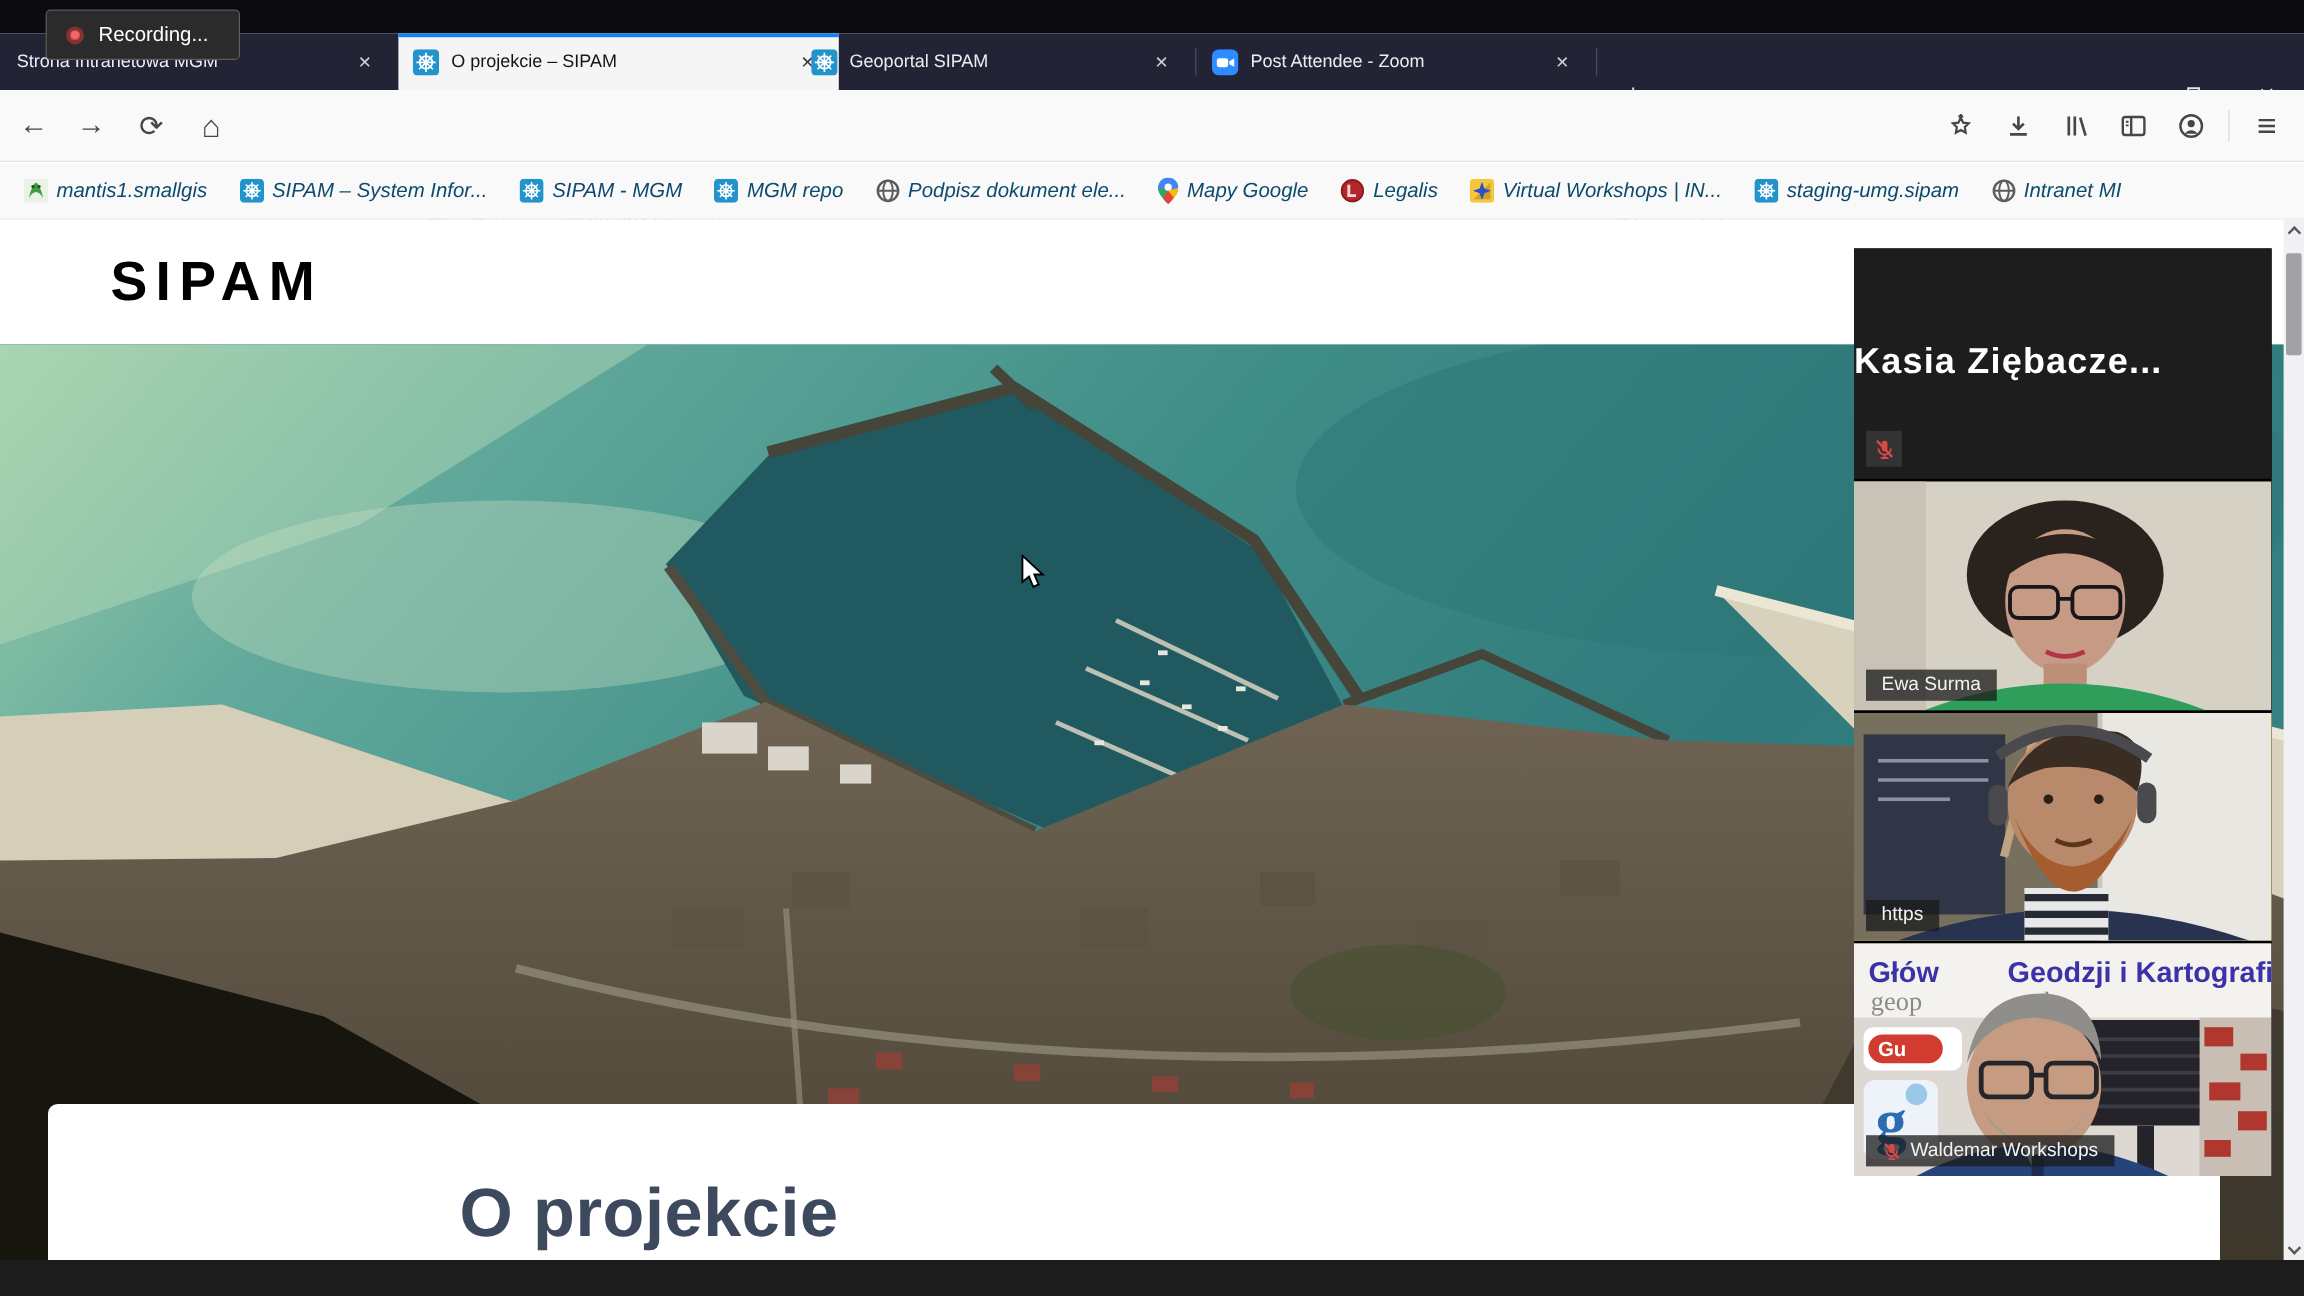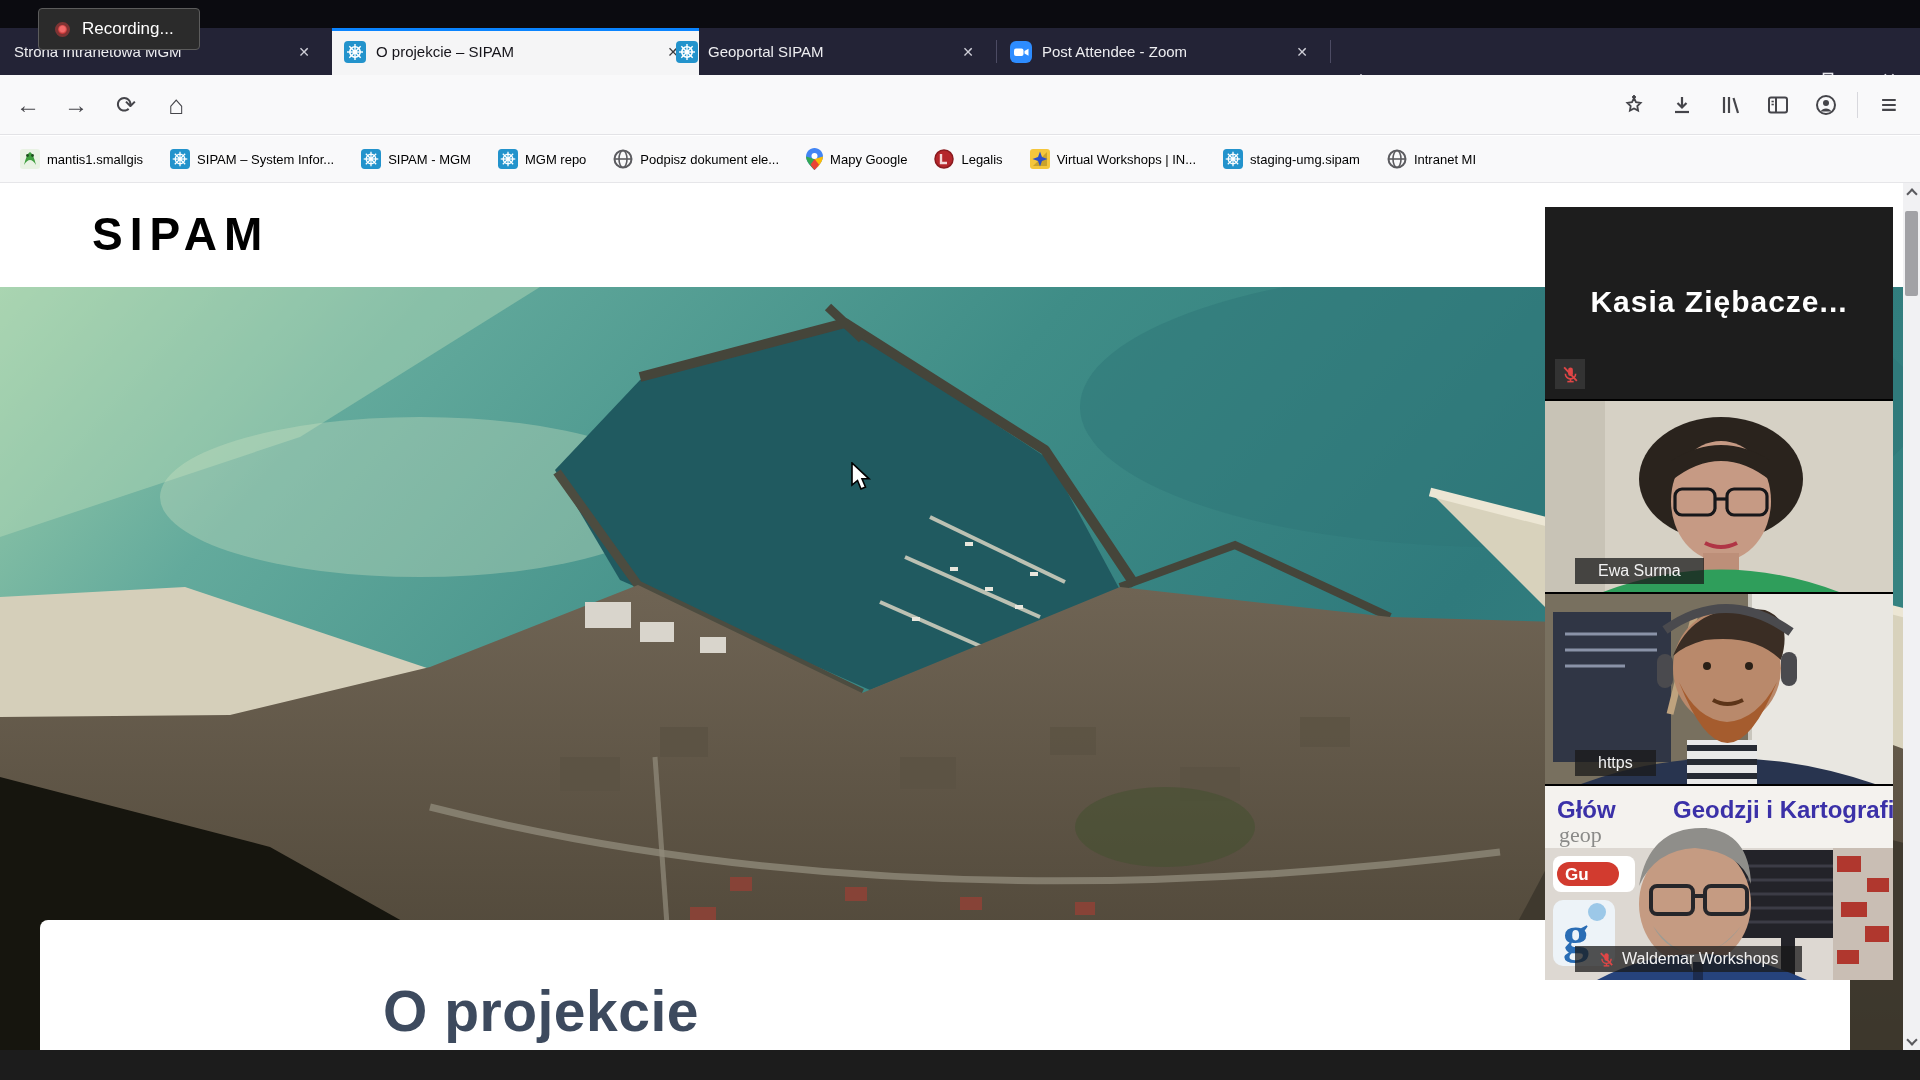--- a/index.html
+++ b/index.html
@@ -31,21 +31,21 @@
   .urlbar .sep { width:1px; height:24px; background:#dcdce1; margin:0 8px; }
   .urltext { font-size:17px; color:#7b7b82; white-space:nowrap; margin-left:6px; flex:1; overflow:hidden; }
   .urltext .host { color:#1f1f24; }
   .url-right { display:flex; align-items:center; gap:18px; margin:0 14px 0 8px; color:#4f4f55; }
   .tool-icons { position:absolute; top:13px; right:14px; display:flex; align-items:center; gap:14px; color:#45454a; }
   .tool-icons .tsep { width:1px; height:26px; background:#d8d8dd; }
   .iconbtn { width:34px; height:34px; display:flex; align-items:center; justify-content:center; border-radius:4px; }
 
   
   .bookmarks { position:absolute; left:0; top:136px; width:1920px; height:47px; background:#f9f9fa; border-bottom:1px solid #e6e6e9; display:flex; align-items:center; padding-left:20px; gap:27px; }
-  .bm { display:flex; align-items:center; gap:7px; font-size:13px; color:#000000; white-space:nowrap; }
+  .bm { display:flex; align-items:center; gap:7px; font-size:17px; color:#0c4a6e; white-space:nowrap;font-style:italic; }
   .bm svg { flex:0 0 auto; }
 
   
   .siteheader { position:absolute; left:0; top:183px; width:1920px; height:104px; background:#fff; }
   .logo { position:absolute; left:92px; top:24px; font-size:46px; font-weight:700; letter-spacing:7px; color:#000000; }
   .mainnav { position:absolute; top:38px; left:1149px; display:flex; gap:70px; font-size:23px; font-weight:600; color:#4c4c50; }
   .mainnav .item { display:flex; align-items:center; gap:8px; white-space:nowrap; }
   .caret { font-size:16px; color:#4c4c50; }
 
   .hero { position:absolute; left:0; top:287px; width:1920px; height:763px; overflow:hidden; background:#3f8c86; }
@@ -61,22 +61,22 @@
   .scroll-arrow { position:absolute; left:0; width:17px; height:17px; display:flex; align-items:center; justify-content:center; }
   .chev { width:8px; height:8px; border-right:2px solid #5a5a5e; border-bottom:2px solid #5a5a5e; }
   .chev.up { transform:rotate(-135deg); margin-top:4px; }
   .chev.down { transform:rotate(45deg); margin-bottom:4px; }
   .scroll-thumb { position:absolute; left:2px; top:28px; width:13px; height:85px; background:#a2a2a6; border-radius:2px; }
 
   
   .zoompanel { position:absolute; left:1545px; top:207px; width:348px; height:773px; background:#000; z-index:40; display:flex; flex-direction:column; gap:2px; }
   .ztile { position:relative; width:348px; overflow:hidden; background:#1d1d1d; }
   .ztile.speaking { box-shadow:inset 0 0 0 3px #b5c832; }
-  .zname-big { position:absolute; left:0; right:0; top:78px; text-align:center; color:#fff; font-size:30px; font-weight:700; letter-spacing:1px; }
-  .zlabel { position:absolute; left:10px; bottom:8px; background:rgba(25,25,25,0.75); color:#f2f2f2; font-size:16px; padding:4px 23px; display:flex; align-items:center; gap:7px;margin-left:20px; }
+  .zname-big { position:absolute; left:0; right:0; top:78px; text-align:left; color:#fff; font-size:30px; font-weight:700; letter-spacing:1px; }
+  .zlabel { position:absolute; left:10px; bottom:8px; background:rgba(25,25,25,0.75); color:#f2f2f2; font-size:16px; padding:4px 13px; display:flex; align-items:center; gap:7px; }
   .zmicbox { position:absolute; left:10px; bottom:10px; width:30px; height:30px; background:#333; display:flex; align-items:center; justify-content:center; }
 
   
   .recording { position:absolute; left:38px; top:8px; width:162px; height:42px; background:#2b2b2b; border:1px solid #5c5c5c; border-radius:4px; display:flex; align-items:center; z-index:50; }
   .recdot { width:15px; height:15px; border-radius:50%; background:radial-gradient(circle at 50% 45%, #f26a6a 0 40%, #c23434 70%); border:3px solid #7e3434; margin:0 12px 0 16px; }
   .recording span { color:#fff; font-size:17px; }
 
   .cursor { position:absolute; left:850px; top:462px; z-index:60; }
 </style>
 </head>

